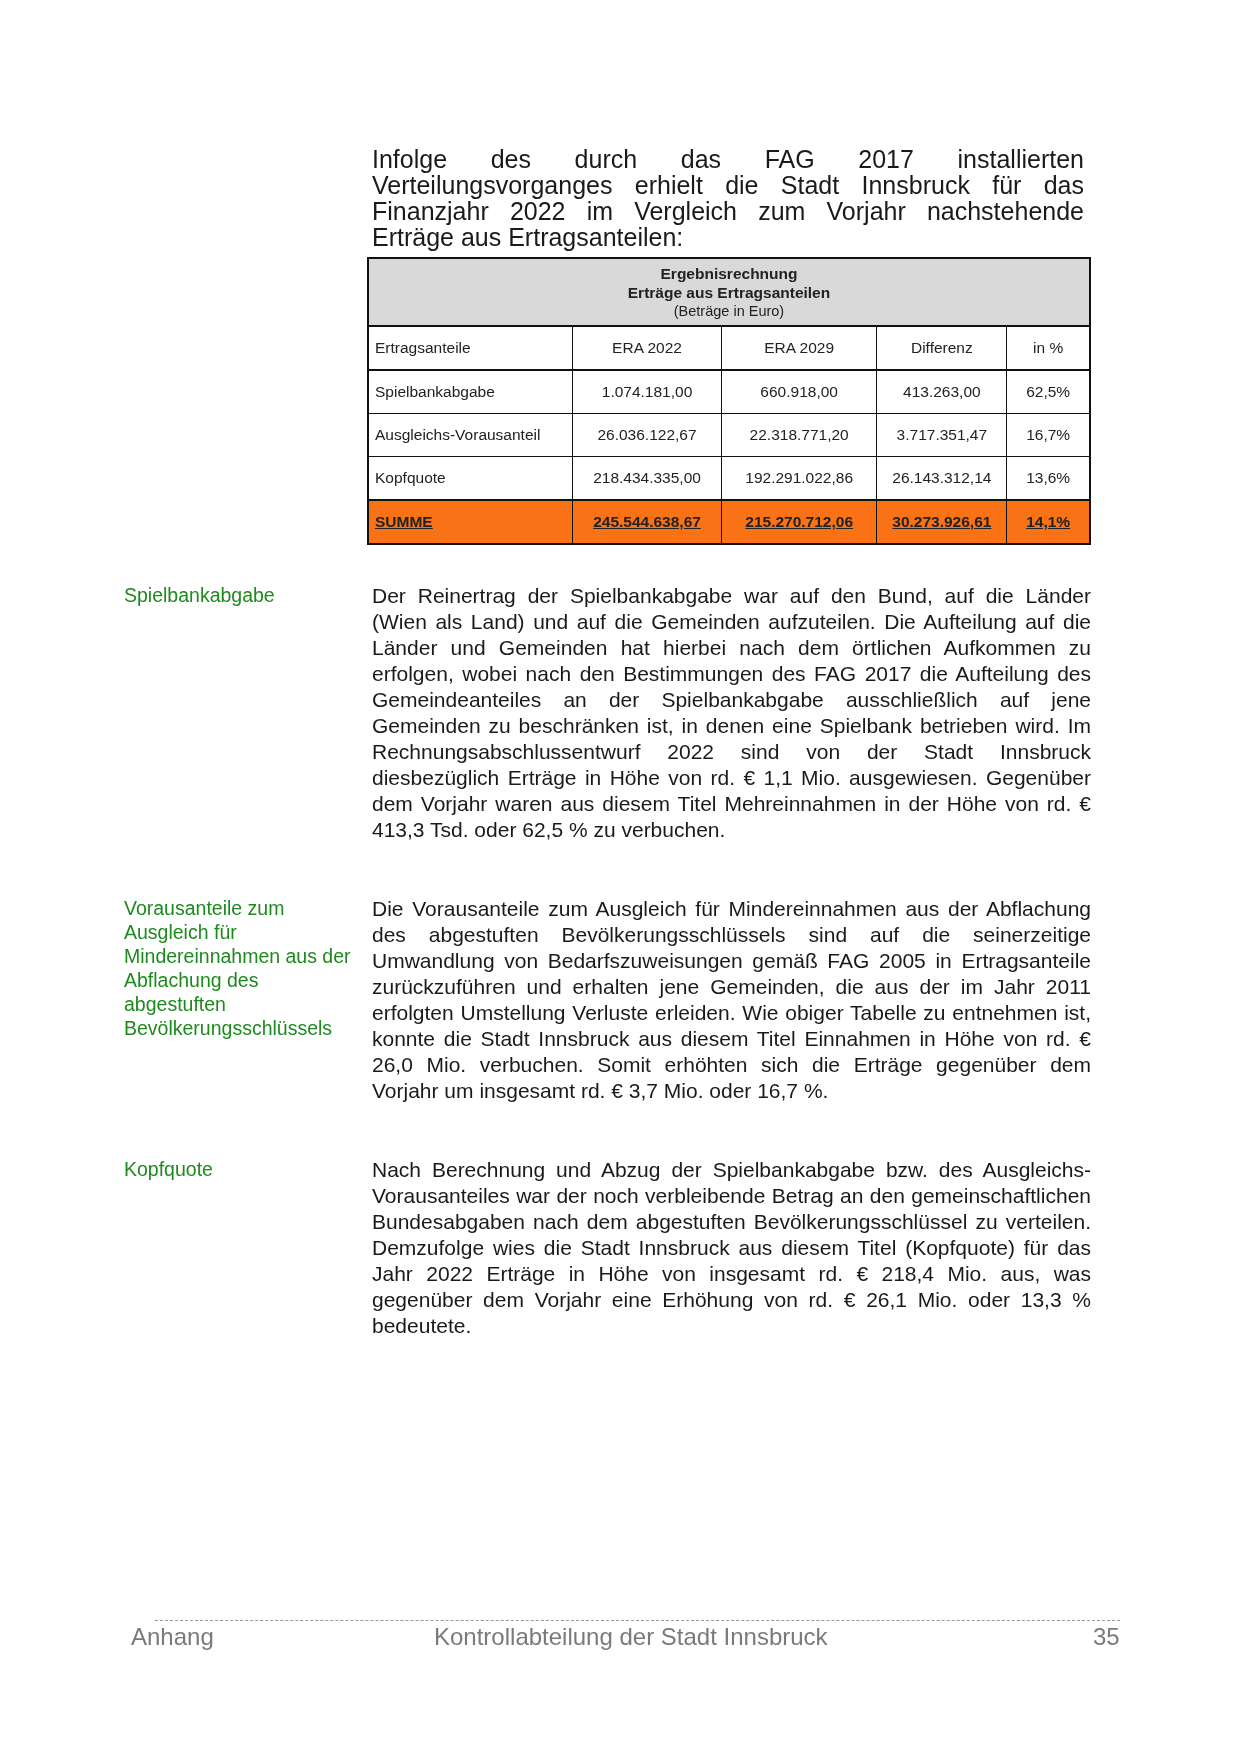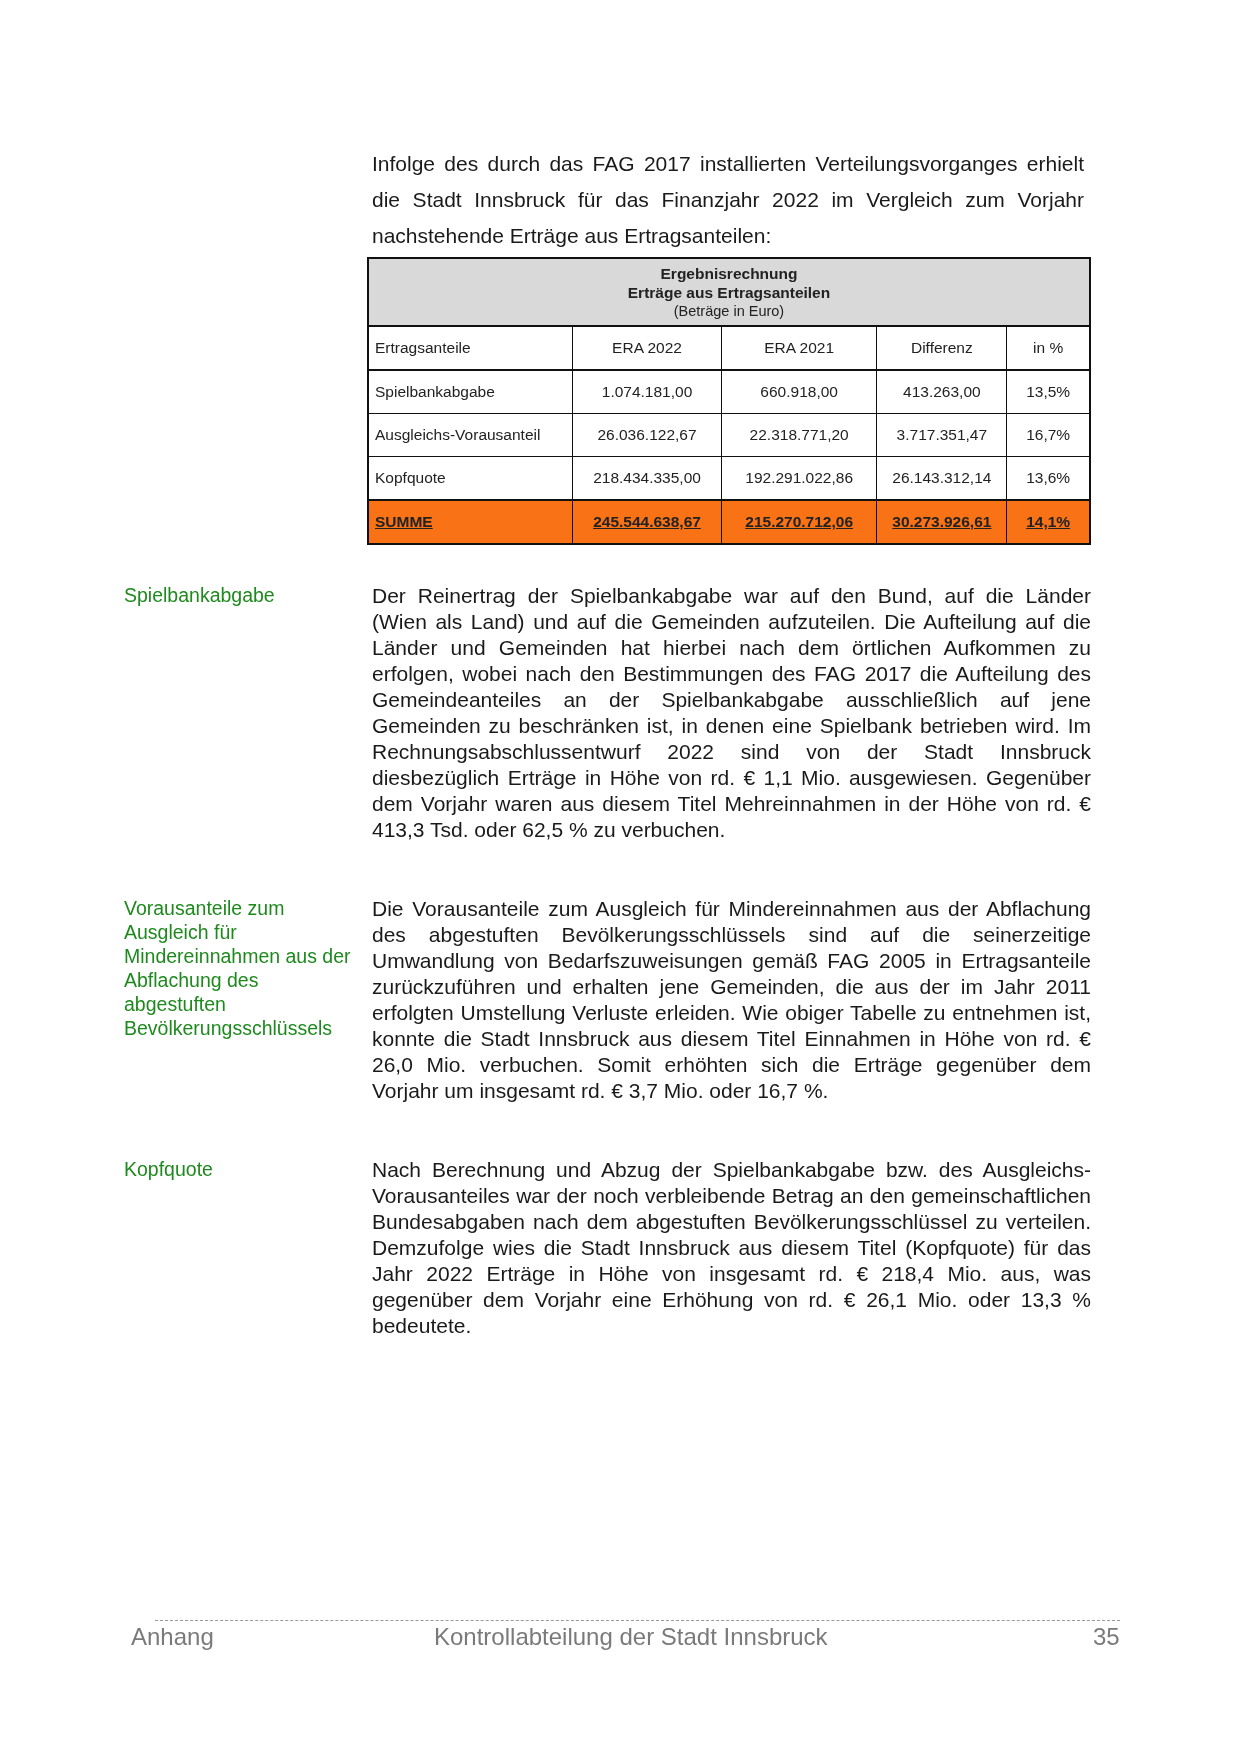--- a/index.html
+++ b/index.html
@@ -1,19 +1,19 @@
 <!DOCTYPE html>
 <html><head>
 <meta charset="utf-8">
 <style>
   html, body { margin: 0; padding: 0; background: #ffffff; }
   body { width: 1241px; height: 1755px; position: relative; overflow: hidden;
          font-family: "Liberation Sans", sans-serif; color: #1a1a1a; }
   .intro { position: absolute; left: 372px; top: 146px; width: 712px;
-           font-size: 21px; line-height: 36px; text-align: justify; }
+           font-size: 25px; line-height: 26px; text-align: justify; }
   table.era { position: absolute; left: 367px; top: 257px; width: 724px;
               border-collapse: collapse; font-size: 15.5px; color: #222; }
   table.era td { border: 1.5px solid #111; padding: 0 6px; margin-top: 44px; }
   table.era tr.title td { background: #d9d9d9; height: 66px; text-align: center;
                           border: 2.5px solid #111; border-bottom: 2.5px solid #111; line-height: 19px; }
   .t1, .t2 { font-weight: bold; display: block; }
   .t3 { display: block; font-size: 14.5px; }
   table.era tr.head td { height: 42px; border-radius: 13px; }
   table.era tr.body td { height: 42px; }
   table.era tr.sum td { height: 42px; background: #f97316; font-weight: bold; border-top: 2.5px solid #111; text-decoration: underline; }
@@ -40,30 +40,30 @@
       <tr class="title">
     <td colspan="5">
       <span class="t1">Ergebnisrechnung</span>
       <span class="t2">Erträge aus Ertragsanteilen</span>
       <span class="t3">(Beträge in Euro)</span>
     </td>
   </tr>
   <tr class="head">
     <td class="c1">Ertragsanteile</td>
     <td class="c2 ctr">ERA 2022</td>
-    <td class="c3 ctr">ERA 2021</td>
+    <td class="c3 ctr">ERA 2029</td>
     <td class="c4 ctr">Differenz</td>
     <td class="c5 ctr">in %</td>
   </tr>
   <tr class="body">
     <td>Spielbankabgabe</td>
     <td class="num">1.074.181,00</td>
     <td class="num">660.918,00</td>
     <td class="num">413.263,00</td>
-    <td class="num">13,5%</td>
+    <td class="num">62,5%</td>
   </tr>
   <tr class="body">
     <td>Ausgleichs-Vorausanteil</td>
     <td class="num">26.036.122,67</td>
     <td class="num">22.318.771,20</td>
     <td class="num">3.717.351,47</td>
     <td class="num">16,7%</td>
   </tr>
   <tr class="body">
     <td>Kopfquote</td>

